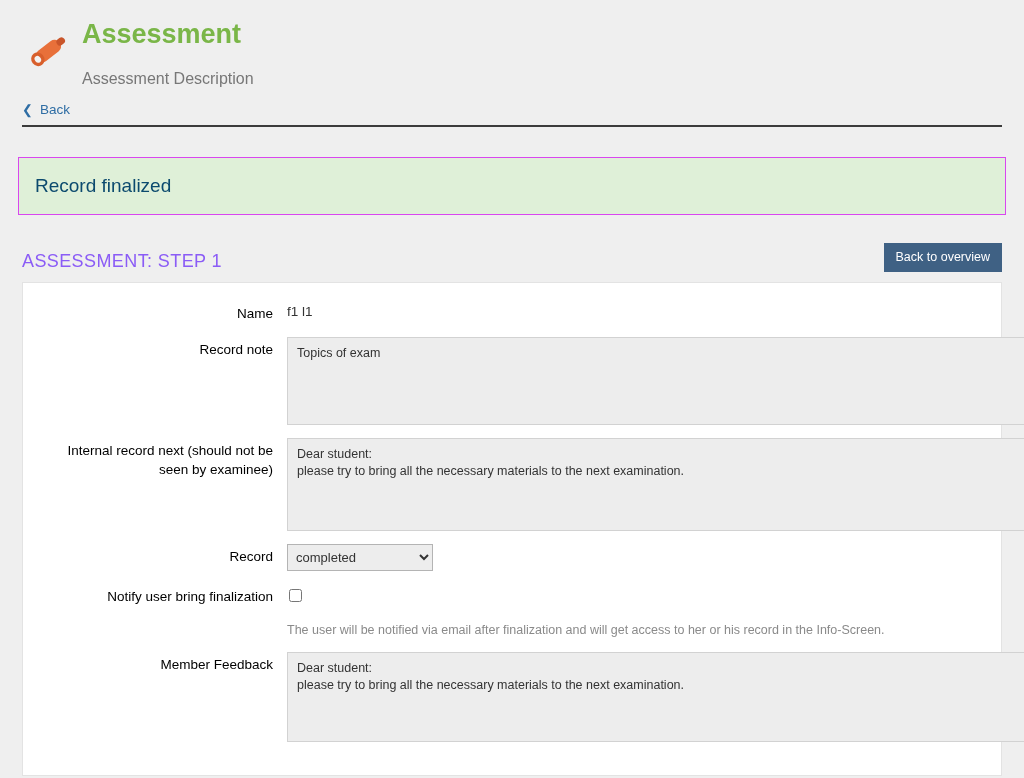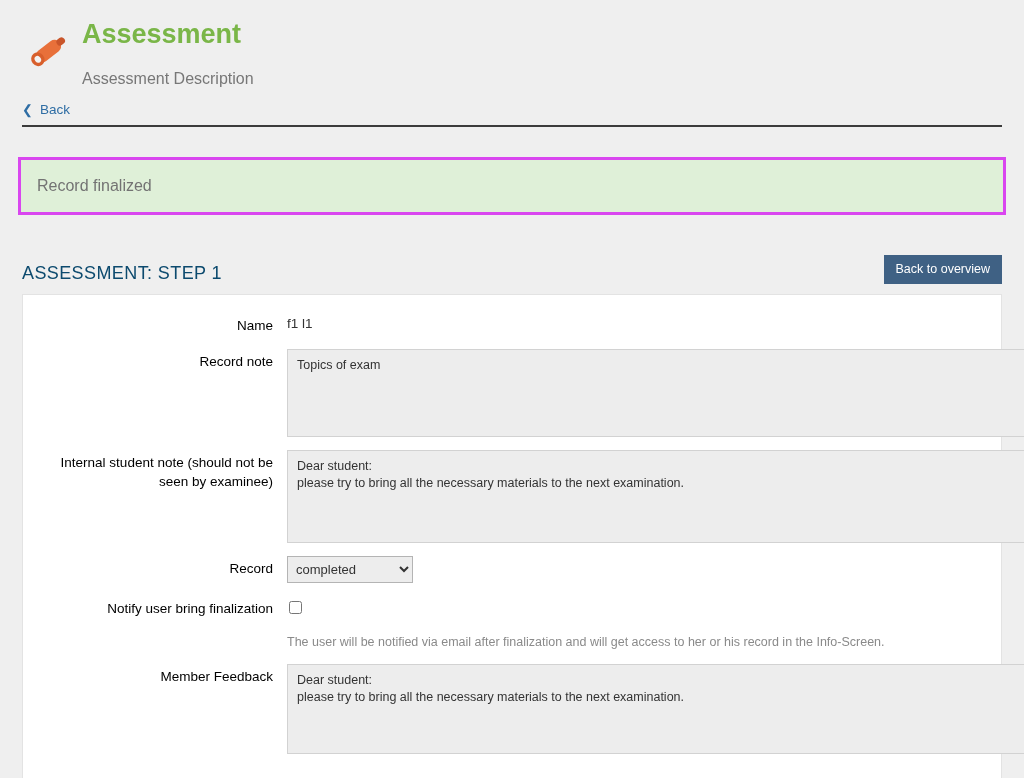--- a/index.html
+++ b/index.html
@@ -56,51 +56,50 @@
   .back-chevron {
     font-size: 13px;
     line-height: 1;
     color: #2e6da4;
   }
 
   
   .alert {
     margin: 30px 18px 0 18px;
     background: #dff0d8;
-    border: 3px solid #d946ef;
-    color: #737373;
+    border: 1px solid #d946ef;
+    color: #0c4a6e;
     padding: 17px 16px;
-    font-size: 16px;
+    font-size: 19px;
   }
 
   
   .section-head {
     margin: 28px 22px 0 22px;
     display: flex;
     align-items: flex-end;
     justify-content: space-between;
   }
   .section-title {
     font-size: 18px;
-    color: #0c4a6e;
+    color: #8b5cf6;
     letter-spacing: .4px;
     font-weight: normal;
     text-transform: uppercase;
     margin: 0;
   }
   .btn {
     background: #3f6184;
     color: #fff;
     border: none;
     font-size: 12.5px;
     padding: 7px 12px;
     cursor: pointer;
     font-family: "Liberation Sans", sans-serif;
     line-height: 1.2;
-    margin-top: 12px;
   }
 
   
   .panel {
     margin: 10px 22px 0 22px;
     background: #fff;
     border: 1px solid #e3e3e3;
     padding: 18px 14px 20px 14px;
   }
   .form-row {
@@ -134,21 +133,21 @@
     padding: 7px 9px;
     resize: vertical;
     line-height: 1.35;
     display: block;
   }
   textarea.ta-short { height: 88px; }
   textarea.ta-mid   { height: 93px; }
   textarea.ta-tall  { height: 90px; }
 
   select.sel {
-    width: 126px;
+    width: 146px;
     background: #ededed;
     border: 1px solid #b4b4b4;
     font-family: "Liberation Sans", sans-serif;
     font-size: 13px;
     padding: 4px 4px;
     color: #333;
   }
   .cb {
     width: 13px; height: 13px;
     margin: 5px 0 0 2px;
@@ -213,21 +212,21 @@
   </div>
 
   <div class="form-row">
     <div class="form-label">Record note</div>
     <div class="form-field">
       <textarea class="ta ta-short" placeholder="" style="">Topics of exam</textarea>
     </div>
   </div>
 
   <div class="form-row">
-    <div class="form-label">Internal student note (should not be seen by examinee)</div>
+    <div class="form-label">Internal record next (should not be seen by examinee)</div>
     <div class="form-field">
       <textarea class="ta ta-mid" placeholder="" style="">Dear student:
 please try to bring all the necessary materials to the next examination.</textarea>
     </div>
   </div>
 
   <div class="form-row">
     <div class="form-label">Record</div>
     <div class="form-field">
       <select class="sel">

